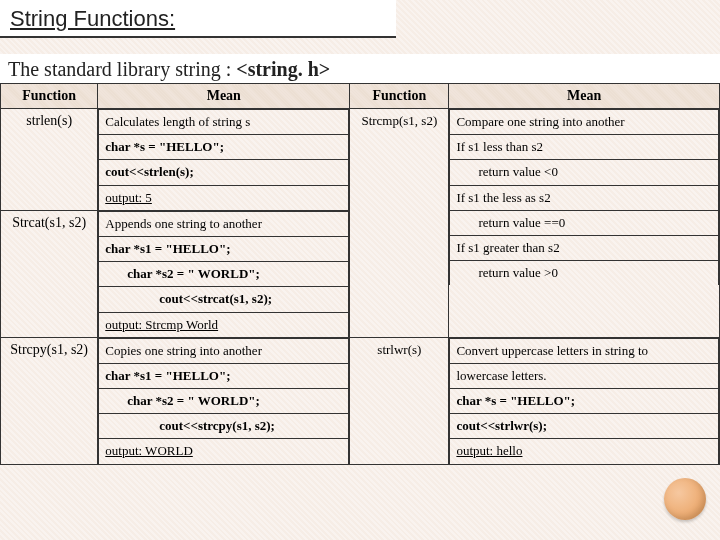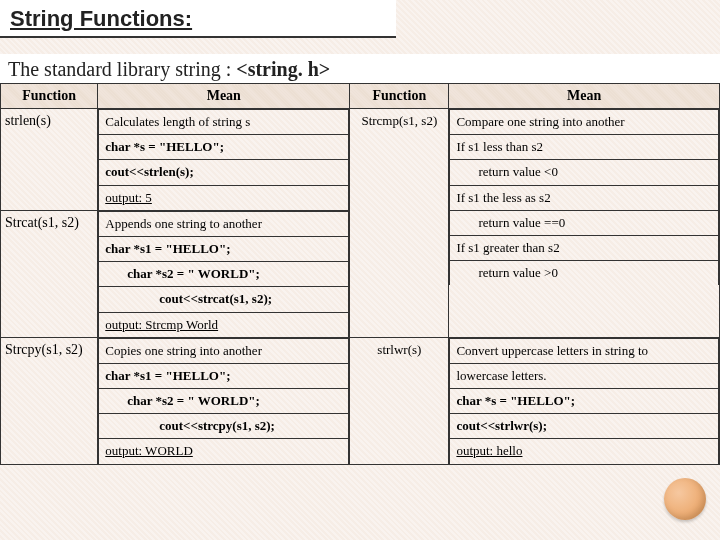--- a/index.html
+++ b/index.html
@@ -14,21 +14,21 @@
   .title-bar {
     background: #fff;
     padding: 6px 10px 4px 10px;
     border-bottom: 2px solid #333;
     width: 55%;
     display: inline-block;
   }
   .title {
     font-family: Arial, sans-serif;
     font-size: 22px;
-    font-weight: 700;
+    font-weight: 400;
     color: #222;
     text-decoration: underline;
   }
   .subtitle-bar {
     background: #fff;
     padding: 4px 8px 2px 8px;
     margin-top: 16px;
   }
   .subtitle {
     font-size: 20px;
@@ -46,21 +46,21 @@
   }
   th {
     font-family: Georgia, serif;
     font-weight: bold;
     font-size: 14px;
     text-align: center;
     padding: 4px 2px;
     background: repeating-linear-gradient(45deg, #f2e7df 0px, #f2e7df 1px, #eadccf 1px, #eadccf 2px);
   }
   td.funcname {
-    text-align: left;
+    text-align: center;
     vertical-align: middle;
     font-size: 14px;
     padding: 4px;
     width: 100px;
   }
   td.mean {
     padding: 0;
     width: 260px;
   }
   td.funcname2 {

